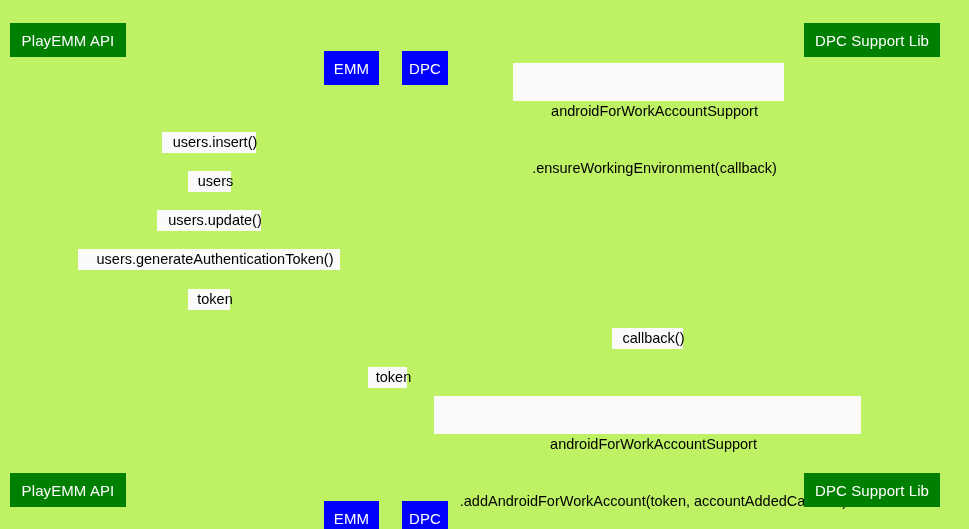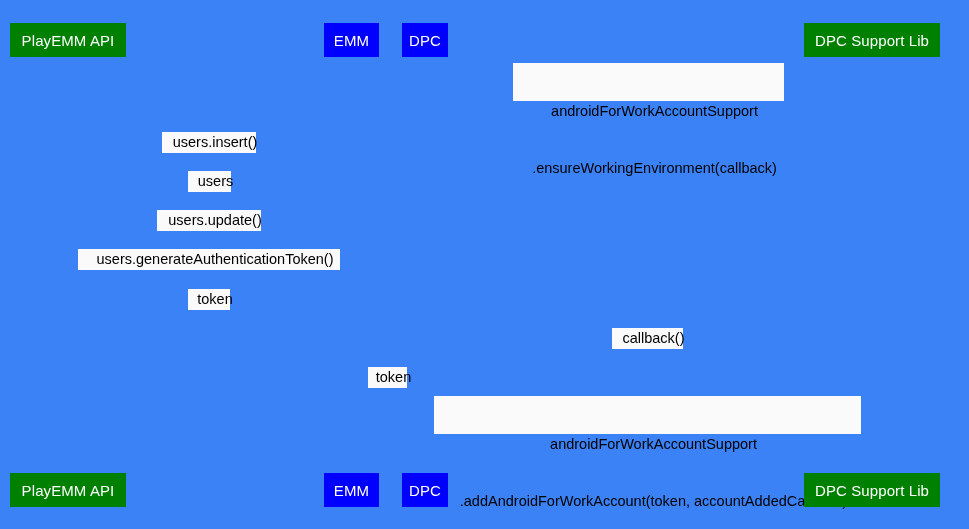--- a/index.html
+++ b/index.html
@@ -4,38 +4,38 @@
 <style>
   html, body {
     margin: 0;
     padding: 0;
     background: #000000;
   }
   #diagram {
     position: relative;
     width: 969px;
     height: 529px;
-    background: #3b82f6;
+    background: #bef264;
     overflow: hidden;
     font-family: "Liberation Sans", sans-serif;
   }
   .lifeline-box {
     position: absolute;
     box-sizing: border-box;
     display: flex;
     align-items: center;
     justify-content: center;
     color: #ffffff;
     font-size: 15px;
     line-height: 1;
     white-space: nowrap;
     letter-spacing: 0.1px;
   }
   .lifeline-box.green { background: #008000; }
-  .lifeline-box.blue  { background: #0000ff; }
+  .lifeline-box.blue  { background: #0000ff; margin-top: 28px; }
 
   .msg-label {
     position: absolute;
     box-sizing: border-box;
     background: #fafafa;
     color: #000000;
     font-size: 14.5px;
     line-height: 19px;
     white-space: pre;
     text-align: center;

